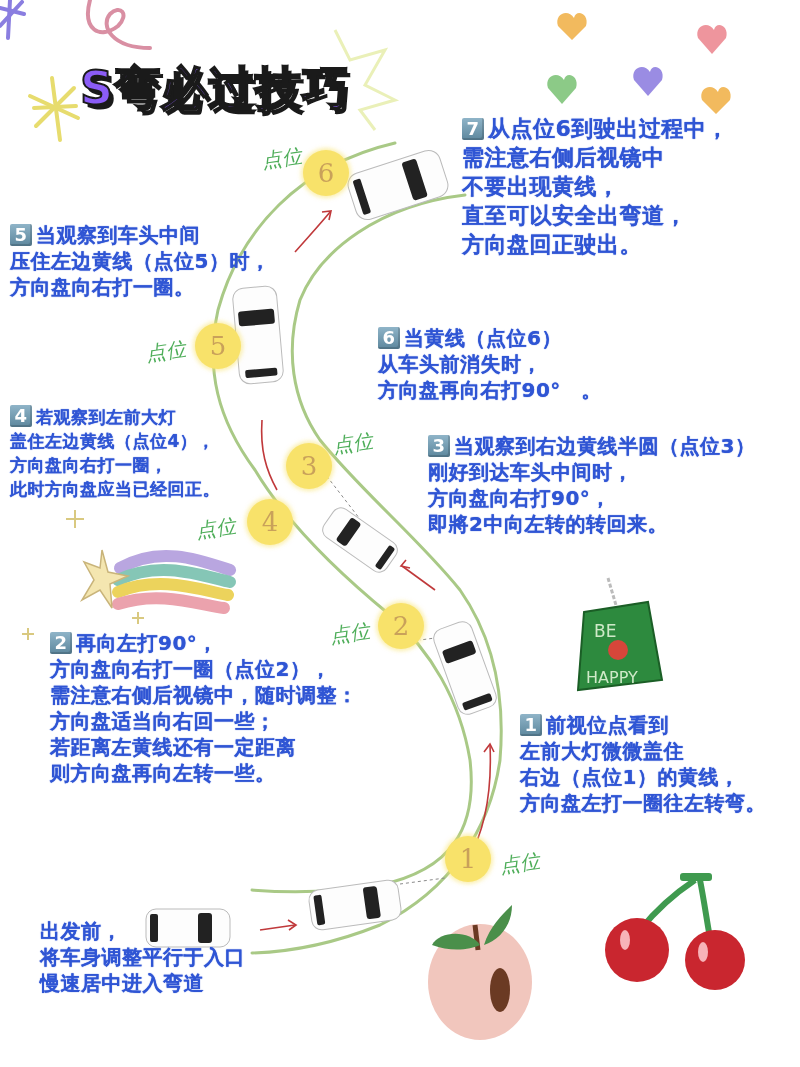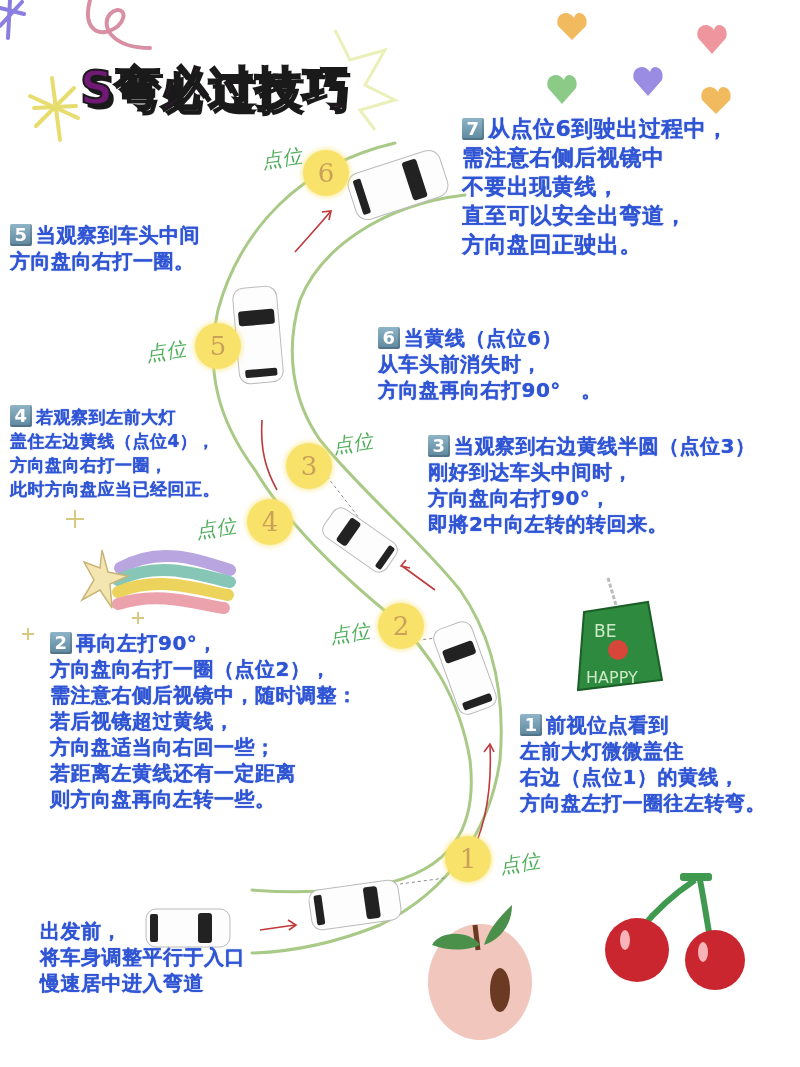--- a/index.html
+++ b/index.html
@@ -5,21 +5,21 @@
     html, body { margin: 0; padding: 0; }
     body {
       width: 800px; height: 1067px; position: relative; overflow: hidden;
       background: #ffffff;
       font-family: "DejaVu Sans", "Liberation Sans", sans-serif;
     }
     #canvas { position: absolute; left: 0; top: 0; width: 800px; height: 1067px; }
     .title {
       position: absolute; left: 80px; top: 58px;
       font-size: 46px; font-weight: 900; letter-spacing: 1px;
-      color: #701a75;
+      color: #8b5cf6;
       -webkit-text-stroke: 2px #1a1a1a;
       text-shadow: 4px 5px 0 #1a1a1a;
       font-family: "DejaVu Sans", sans-serif;
       text-align: right;
     }
     .step {
       position: absolute;
       color: #2f55d4;
       font-weight: 700;
       font-size: 20px;
@@ -200,20 +200,21 @@
   <div class="step" style="left:462px;top:114px;font-size:22px;line-height:29px;">
     <span class="line"><span class="badge">7</span><span>从点位6到驶出过程中，</span></span>
     <span class="line">需注意右侧后视镜中</span>
     <span class="line">不要出现黄线，</span>
     <span class="line">直至可以安全出弯道，</span>
     <span class="line">方向盘回正驶出。</span>
   </div>
 
   <div class="step" style="left:10px;top:214px;margin-top:8px;">
     <span class="line"><span class="badge">5</span><span>当观察到车头中间</span></span>
+    <span class="line">压住左边黄线（点位5）时，</span>
     <span class="line">方向盘向右打一圈。</span>
   </div>
 
   <div class="step" style="left:378px;top:325px;">
     <span class="line"><span class="badge">6</span><span>当黄线（点位6）</span></span>
     <span class="line">从车头前消失时，</span>
     <span class="line">方向盘再向右打90°　。</span>
   </div>
 
   <div class="step" style="left:10px;top:405px;font-size:17px;line-height:24px;">
@@ -227,21 +228,20 @@
     <span class="line"><span class="badge">3</span><span>当观察到右边黄线半圆（点位3）</span></span>
     <span class="line">刚好到达车头中间时，</span>
     <span class="line">方向盘向右打90°，</span>
     <span class="line">即將2中向左转的转回来。</span>
   </div>
 
   <div class="step" style="left:50px;top:630px;">
     <span class="line"><span class="badge">2</span><span>再向左打90°，</span></span>
     <span class="line">方向盘向右打一圈（点位2），</span>
     <span class="line">需注意右侧后视镜中，随时调整：</span>
-    <span class="line">若后视镜超过黄线，</span>
     <span class="line">方向盘适当向右回一些；</span>
     <span class="line">若距离左黄线还有一定距离</span>
     <span class="line">则方向盘再向左转一些。</span>
   </div>
 
   <div class="step" style="left:520px;top:712px;">
     <span class="line"><span class="badge">1</span><span>前视位点看到</span></span>
     <span class="line">左前大灯微微盖住</span>
     <span class="line">右边（点位1）的黄线，</span>
     <span class="line">方向盘左打一圈往左转弯。</span>

